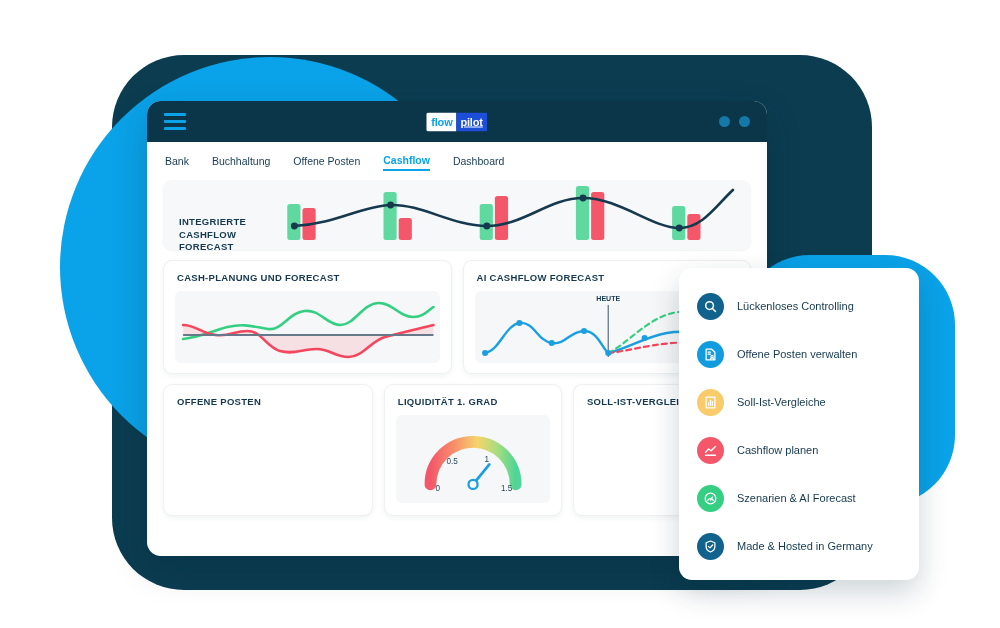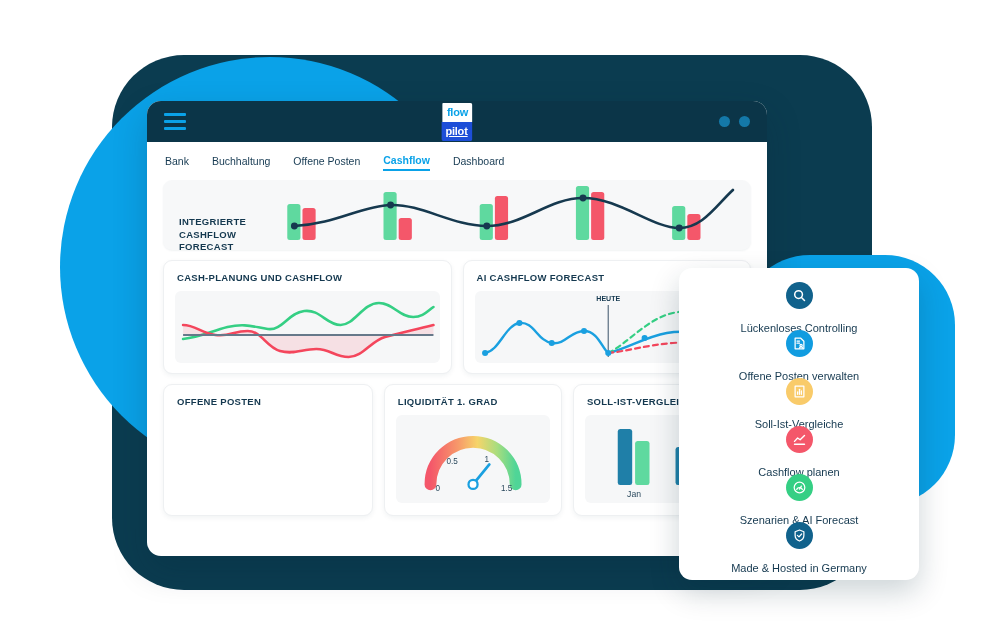--- a/index.html
+++ b/index.html
@@ -53,21 +53,20 @@
     position:relative;
   }
   .hamburger{display:flex;flex-direction:column;gap:4px;cursor:pointer;}
   .hamburger i{display:block;width:22px;height:3px;background:#0aa2e8;border-radius:1px;}
   .logo{
     position:absolute;left:50%;top:50%;transform:translate(-50%,-50%);
     display:flex;align-items:center;
     font-size:11px;font-weight:bold;
     border-radius:2px;overflow:hidden;
     line-height:1;
-    flex-direction:column;
   }
   .logo .lg-a{background:#ffffff;color:#0aa2e8;padding:4px 4px 4px 5px;letter-spacing:-.2px;}
   .logo .lg-b{background:#1d4ed8;color:#ffffff;padding:4px 5px 4px 4px;letter-spacing:-.2px;text-decoration:underline;}
   .dots{margin-left:auto;display:flex;gap:9px;}
   .dots span{width:11px;height:11px;border-radius:50%;background:#1478a8;display:block;}
 
   
   .tabs{
     display:flex;gap:23px;align-items:center;
     padding:12px 18px 9px 18px;
@@ -136,21 +135,20 @@
     background:#ffffff;
     border-radius:13px;
     box-shadow:0 12px 30px rgba(6,38,53,.20);
     padding:14px 0;
     box-sizing:border-box;
   }
   .feat{
     display:flex;align-items:center;gap:13px;
     padding:0 18px;height:48px;
     cursor:pointer;
-    flex-direction:column;
   }
   .feat-icon{
     width:27px;height:27px;border-radius:50%;flex:none;
     display:flex;align-items:center;justify-content:center;
   }
   .feat-label{font-size:11px;color:#14384f;white-space:nowrap;}
 </style>
 </head>
 <body>
 
@@ -219,21 +217,21 @@
             <circle cx="219" cy="42" r="3.4" fill="#16394f"></circle>
             <circle cx="314" cy="14" r="3.4" fill="#16394f"></circle>
             <circle cx="409" cy="44" r="3.4" fill="#16394f"></circle>
           </svg>
         </div>
       </div>
 
       <div class="row2">
 
         <div class="card-white">
-          <div class="card-title">CASH-PLANUNG UND CASHFLOW</div>
+          <div class="card-title">CASH-PLANUNG UND FORECAST</div>
           <div class="inner-plot">
             <svg viewBox="0 0 262 72" width="100%" height="72" preserveAspectRatio="none">
               <path d="M8 48 C 26 46, 36 40, 52 36 C 70 32, 78 36, 92 38 C 106 40, 112 22, 128 20 C 144 18, 150 34, 164 34 C 178 34, 186 12, 202 12 C 216 12, 222 26, 236 26 C 246 26, 250 20, 256 16" fill="none" stroke="#35cf84" stroke-width="2.6" stroke-linecap="round"></path>
               <path d="M8 34 C 20 34, 26 42, 40 44 C 54 46, 58 40, 72 40 C 86 40, 90 56, 104 60 C 118 64, 126 58, 140 58 C 154 58, 158 66, 172 66 C 186 66, 194 50, 208 46 C 222 42, 232 40, 256 34 L 256 44 L 8 44 Z" fill="#f4465c" fill-opacity="0.13" stroke="none"></path>
               <path d="M8 34 C 20 34, 26 42, 40 44 C 54 46, 58 40, 72 40 C 86 40, 90 56, 104 60 C 118 64, 126 58, 140 58 C 154 58, 158 66, 172 66 C 186 66, 194 50, 208 46 C 222 42, 232 40, 256 34" fill="none" stroke="#f4465c" stroke-width="2.6" stroke-linecap="round"></path>
               <line x1="8" y1="44" x2="256" y2="44" stroke="#66798a" stroke-width="1.8"></line>
             </svg>
           </div>
         </div>
 
@@ -285,30 +283,20 @@
               <text x="100" y="47" font-family="Liberation Sans, sans-serif" font-size="9" fill="#2c4a5e" text-anchor="middle">1</text>
               <text x="122" y="79" font-family="Liberation Sans, sans-serif" font-size="9" fill="#2c4a5e" text-anchor="middle">1.5</text>
               <line x1="85" y1="72" x2="103" y2="50" stroke="#1aa0e0" stroke-width="3" stroke-linecap="round"></line>
               <circle cx="85" cy="72" r="5" fill="#ffffff" stroke="#1aa0e0" stroke-width="2.5"></circle>
             </svg>
           </div>
         </div>
 
         <div class="card-white col-soll">
           <div class="card-title">SOLL-IST-VERGLEICH</div>
-          <div class="inner-plot" style="height:88px;">
-            <svg viewBox="0 0 160 88" width="100%" height="88" preserveAspectRatio="none">
-              <rect x="34" y="14" width="15" height="56" rx="2.5" fill="#1f7fa8"></rect>
-              <rect x="52" y="26" width="15" height="44" rx="2.5" fill="#5fd99f"></rect>
-              <rect x="94" y="32" width="15" height="38" rx="2.5" fill="#1f7fa8"></rect>
-              <rect x="112" y="20" width="15" height="50" rx="2.5" fill="#5fd99f"></rect>
-              <text x="51" y="82" font-family="Liberation Sans, sans-serif" font-size="9" fill="#2c4a5e" text-anchor="middle">Jan</text>
-              <text x="111" y="82" font-family="Liberation Sans, sans-serif" font-size="9" fill="#2c4a5e" text-anchor="middle">Feb</text>
-            </svg>
-          </div>
         </div>
 
       </div>
     </div>
   </div>
 
   <div class="features">
 
     <div class="feat">
       <span class="feat-icon" style="background:#11628c;">

